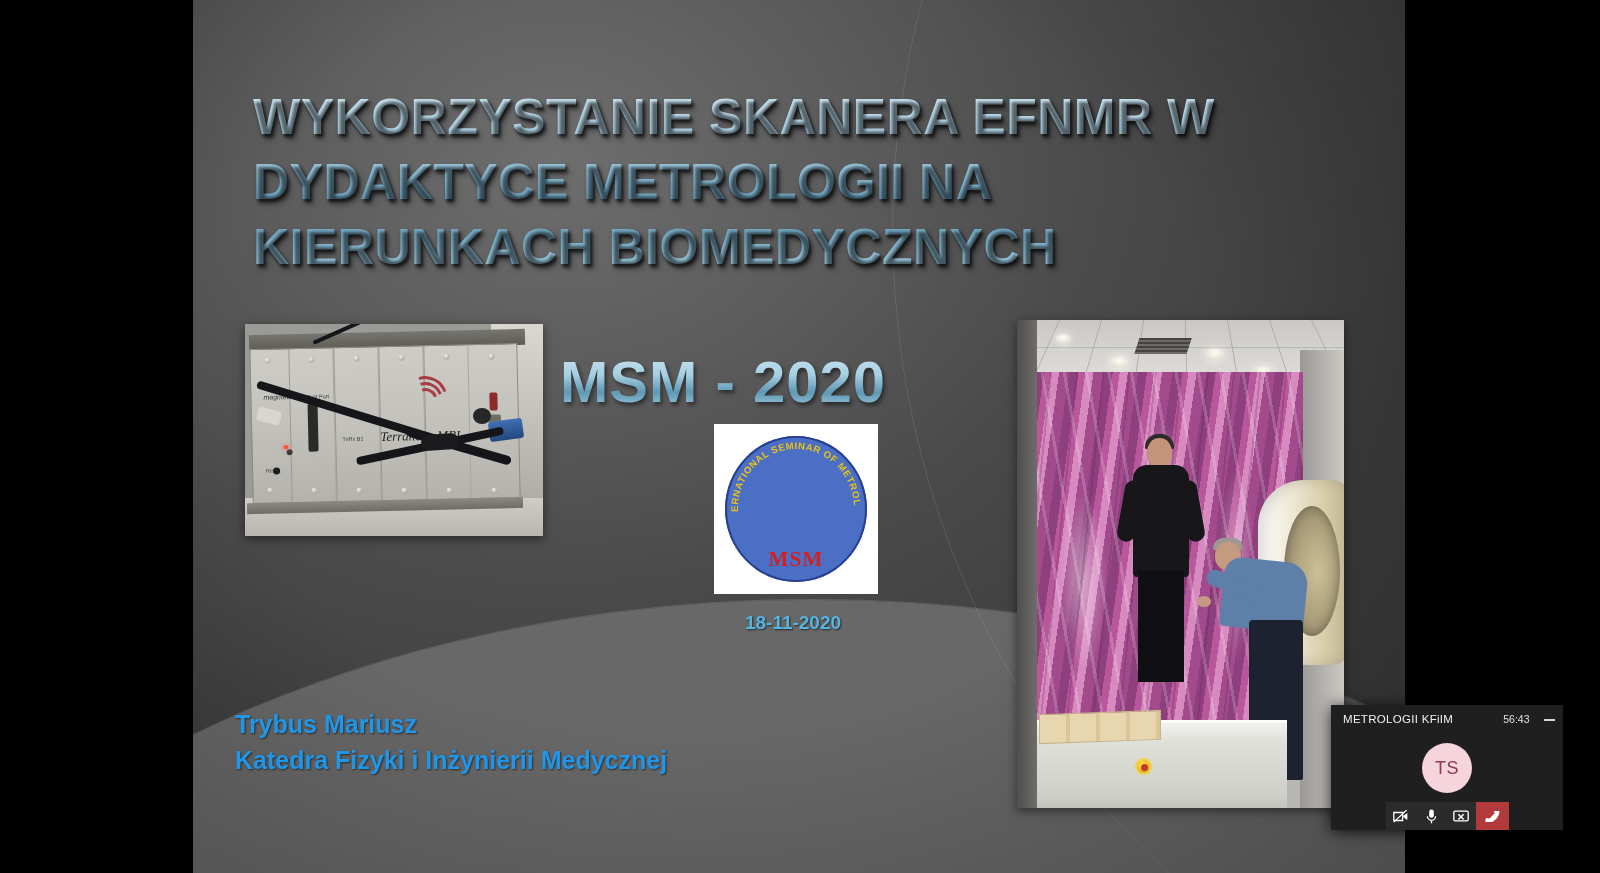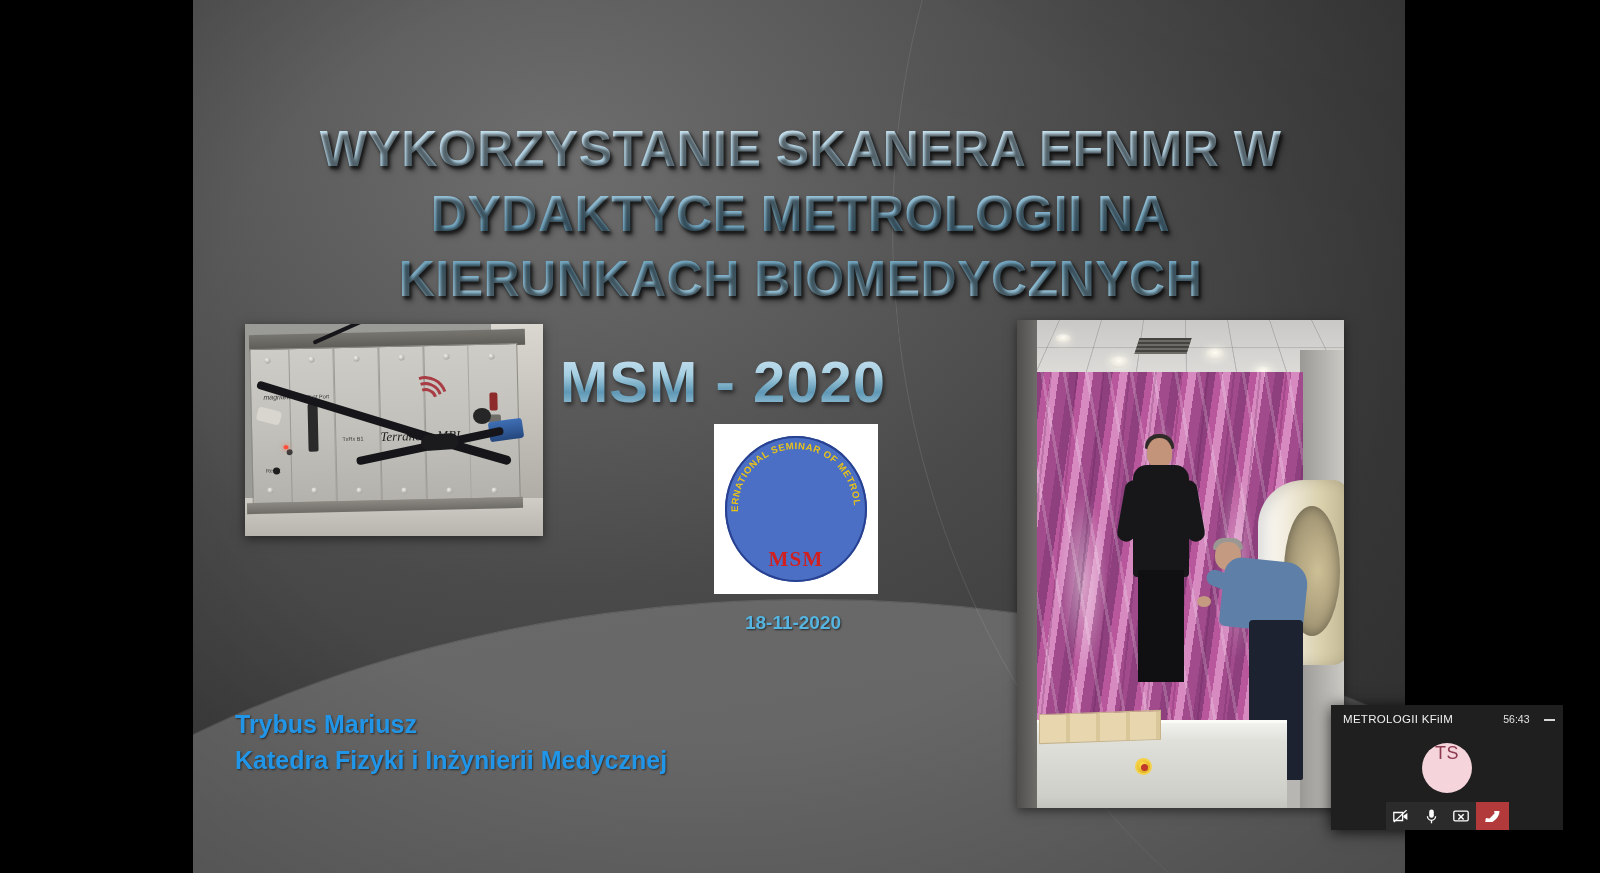--- a/index.html
+++ b/index.html
@@ -35,30 +35,29 @@
   }
   .vignette {
     position:absolute; inset:0;
     background:radial-gradient(ellipse 1100px 860px at 42% 40%, rgba(0,0,0,0) 45%, rgba(0,0,0,.30) 100%);
     pointer-events:none;
   }
 
   
   #title {
     position:absolute; left:60px; top:85px; width:1095px;
-    text-align:center;
+    text-align:left;
     font-size:50px; font-weight:bold; line-height:1.30;
     letter-spacing:.5px;
     color:#9ec9df;
     background:linear-gradient(180deg,#cfe6f2 0%, #9ec9df 38%, #5f98b5 64%, #a9d2e5 100%);
     -webkit-background-clip:text; background-clip:text;
     -webkit-text-fill-color:transparent;
     text-shadow:2px 3px 3px rgba(0,0,0,.55);
     filter:drop-shadow(2px 3px 2px rgba(0,0,0,.5));
-    margin-top:32px;
   }
   #subtitle {
     position:absolute; left:230px; top:348px; width:600px;
     text-align:center;
     font-size:58px; font-weight:bold; letter-spacing:1px;
     color:#9ec9df;
     background:linear-gradient(180deg,#d3e8f4 0%, #a6cfe2 40%, #5f98b5 66%, #b2d6e8 100%);
     -webkit-background-clip:text; background-clip:text;
     -webkit-text-fill-color:transparent;
     filter:drop-shadow(2px 3px 2px rgba(0,0,0,.5));
@@ -254,21 +253,21 @@
   #meet-title { font-size:11.5px; letter-spacing:.3px; color:#f1f1f1; }
   #meet-timer { font-size:10.5px; color:#e0e0e0;margin-left:36px; }
   #meet-min {
     margin-left:auto; width:11px; height:12px; position:relative; cursor:pointer;
   }
   #meet-min:after { content:""; position:absolute; left:0; top:6px; width:11px; height:1.5px; background:#d6d6d6; }
   #meet-avatar {
     position:absolute; left:50%; top:38px; transform:translateX(-50%);
     width:50px; height:50px; border-radius:50%;
     background:#f6d4dc; color:#8c3a4e;
-    display:flex; justify-content:center;
+    display:flex; align-items:center; justify-content:center;
     font-size:18px; font-weight:500; letter-spacing:.6px;
   }
   #meet-controls {
     position:absolute; left:55px; bottom:0; height:28px;
     display:flex; align-items:stretch;
   }
   .ctl {
     width:30px; display:flex; align-items:center; justify-content:center;
     background:#2b2b2b; cursor:pointer;
   }

